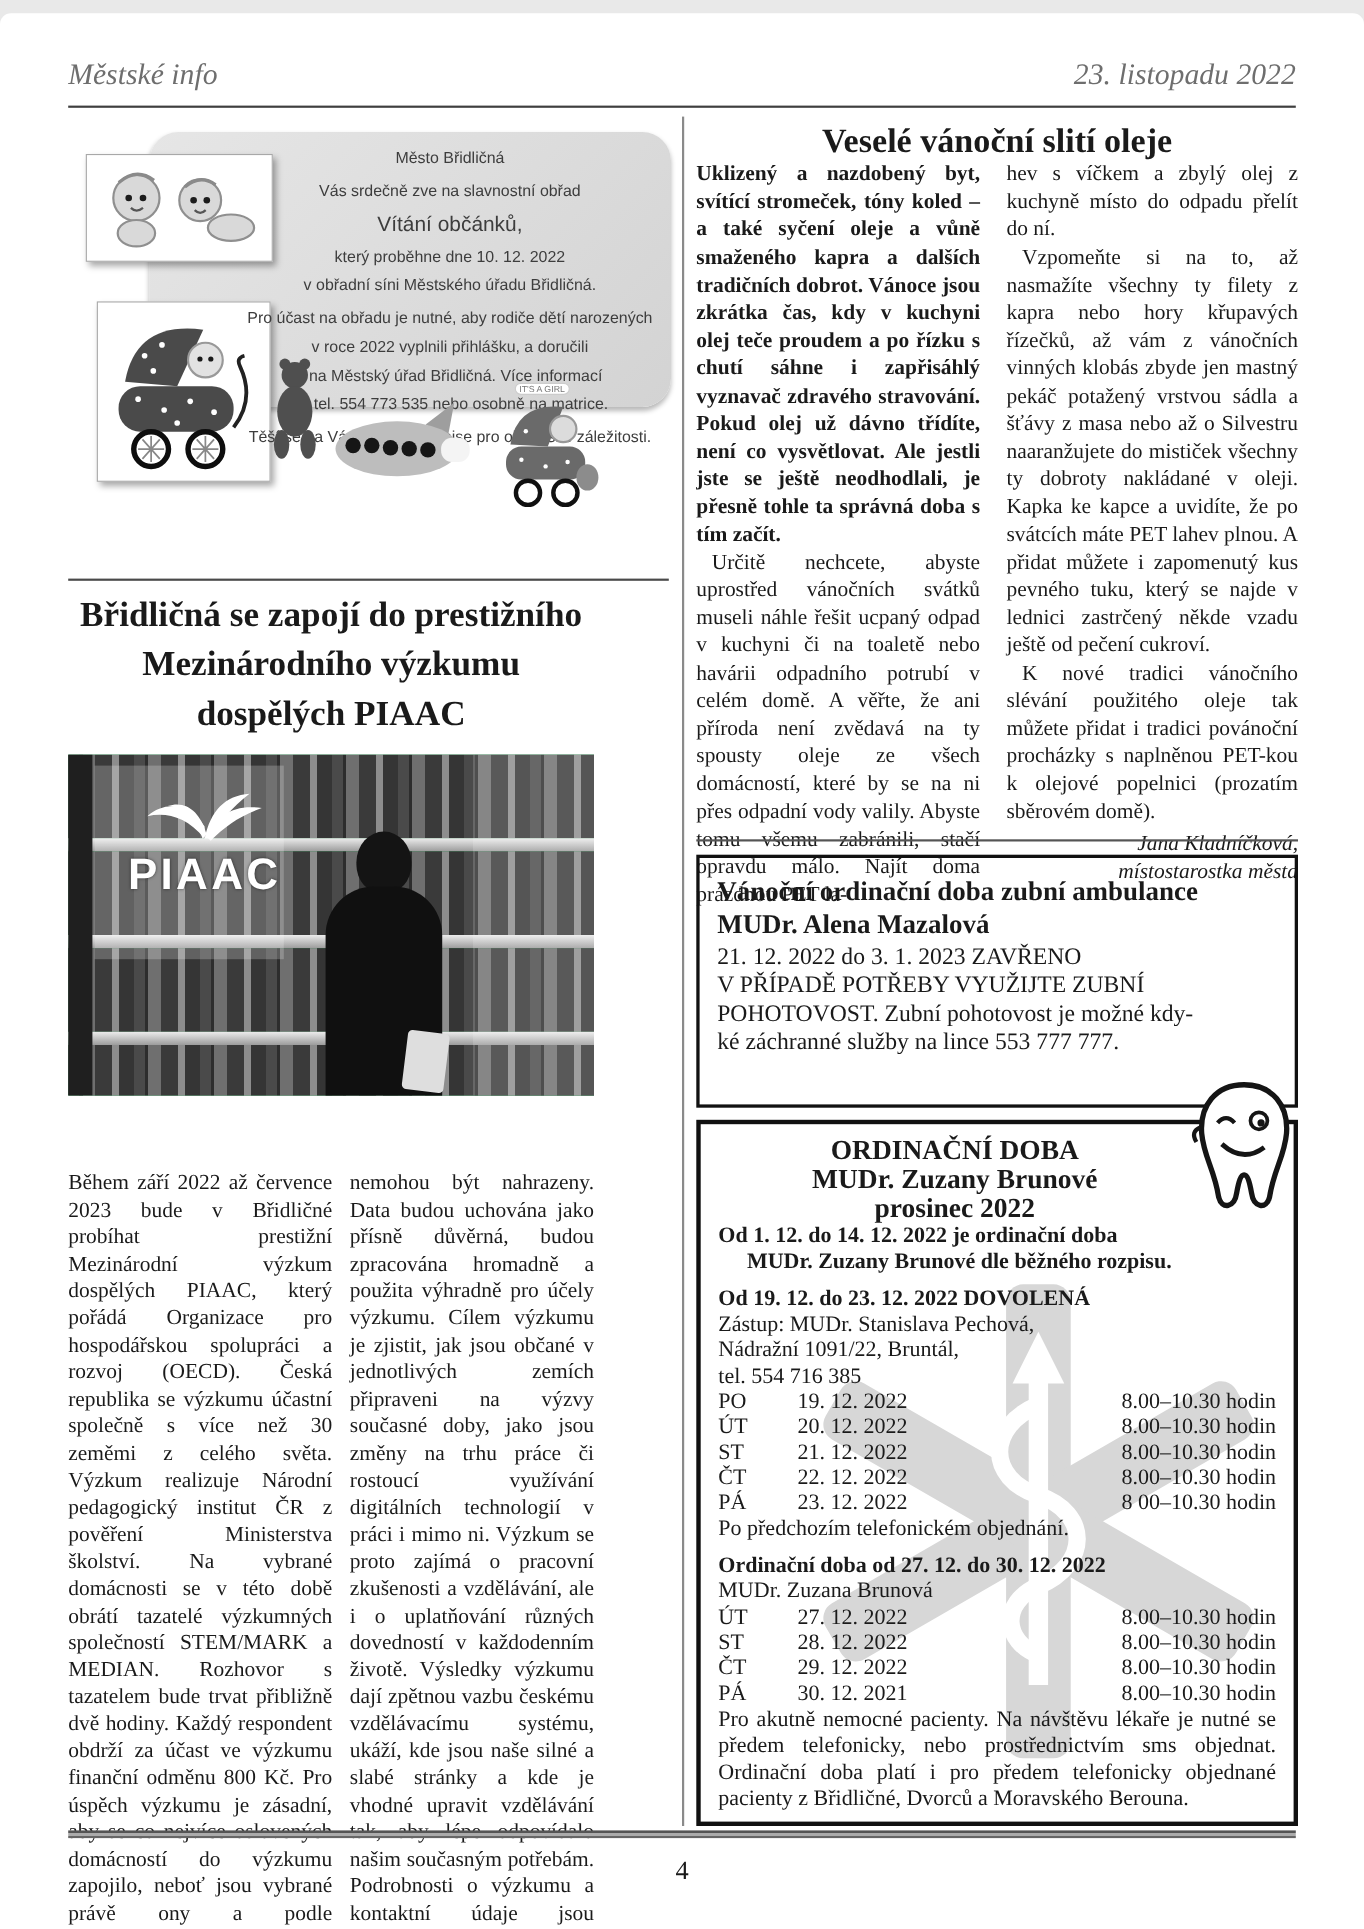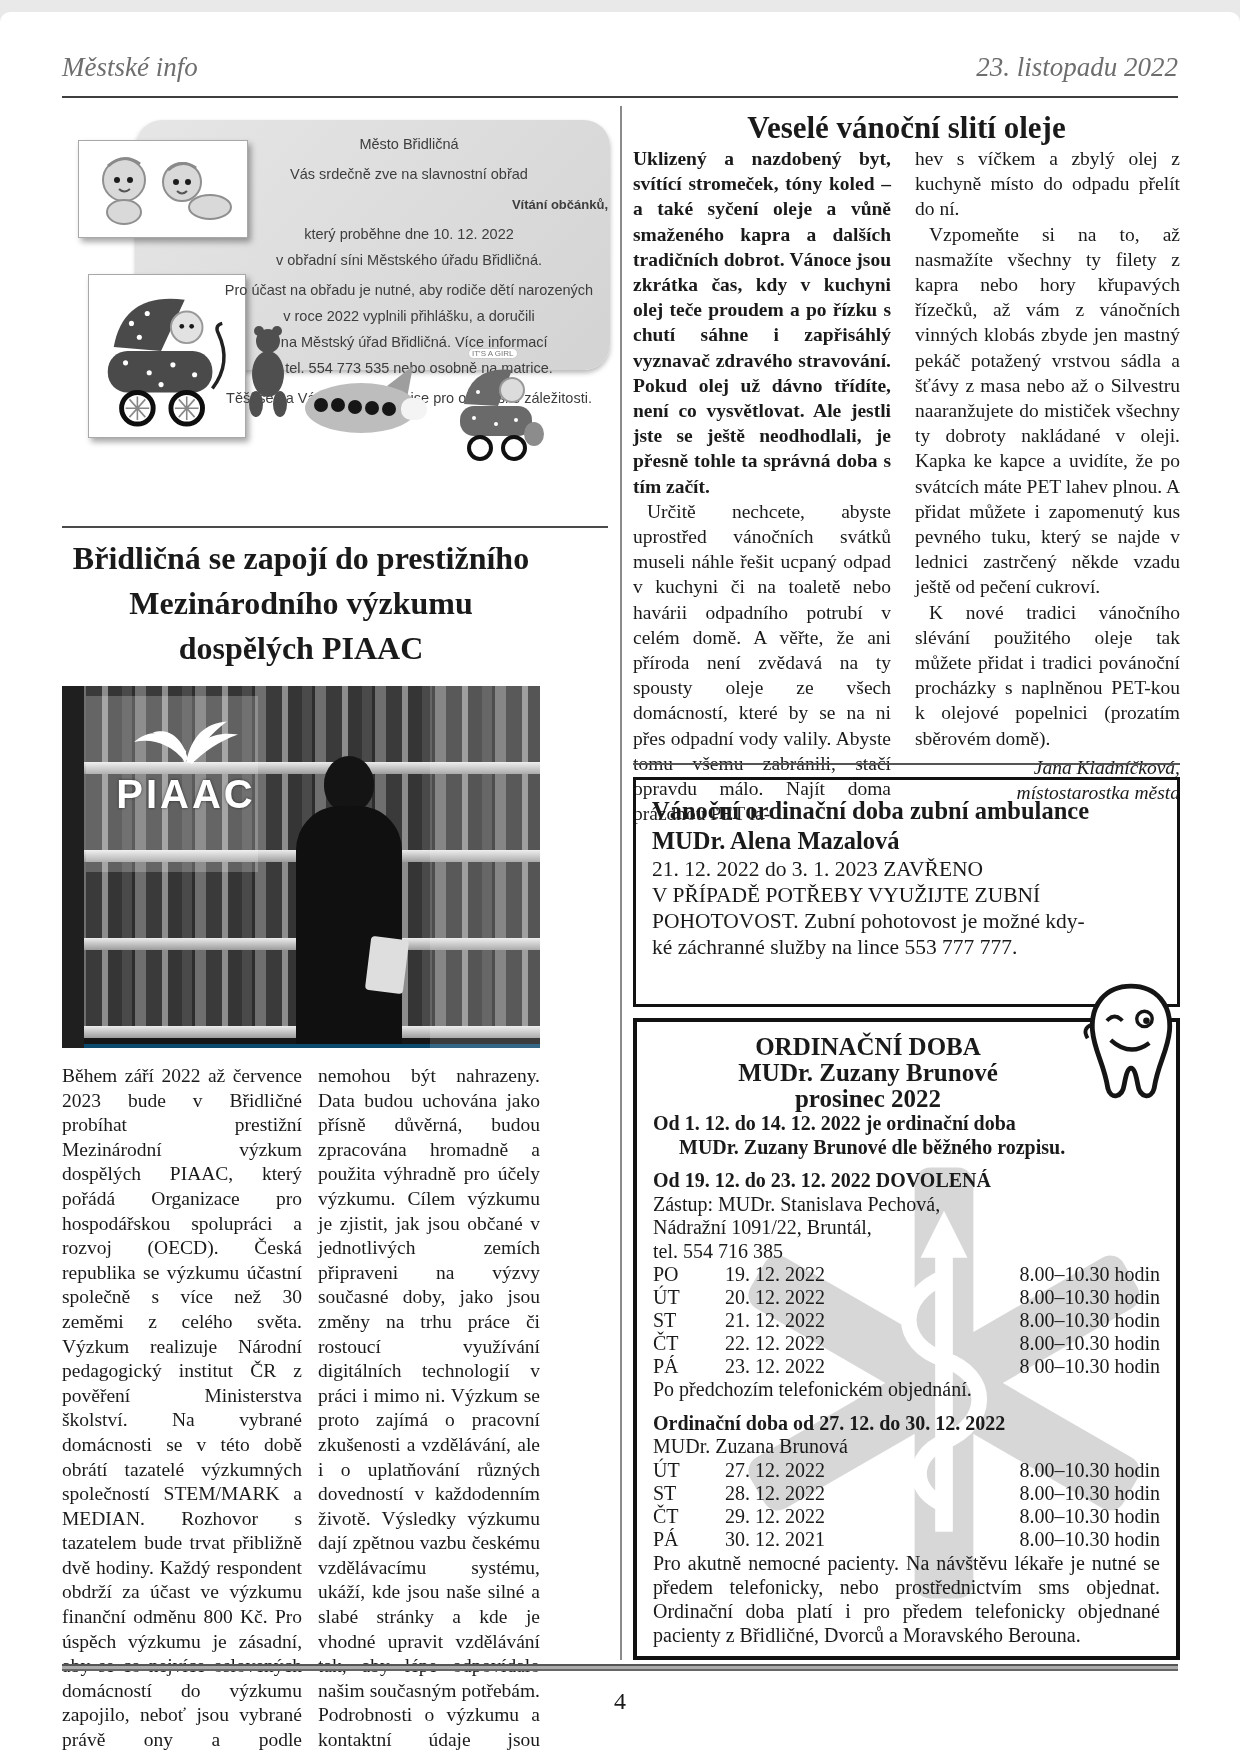--- a/index.html
+++ b/index.html
@@ -12,35 +12,35 @@
   .hdr-rule{left:62px;top:84px;width:1116px;height:2px;background:#3f3f3f;}
 
   
   .flyer{left:62px;top:94px;width:548px;height:368px;}
   .flyer-card{position:absolute;left:74px;top:14px;width:474px;height:250px;border-radius:26px;
               background:linear-gradient(135deg,#e6e6e6,#d3d3d3);box-shadow:0 3px 5px rgba(0,0,0,.28);}
   .flyer-text{position:absolute;left:148px;top:28px;width:398px;text-align:center;
               font-family:"Liberation Sans","DejaVu Sans",sans-serif;color:#3d3d3d;font-size:14.5px;line-height:21px;}
   .fl{margin-bottom:5px;}
   .fl.sp{margin-top:9px;}
-  .fl.title{font-weight:bold;font-size:13px;margin:9px 0 9px;text-align:right;}
+  .fl.title{font-weight:normal;font-size:19px;margin:9px 0 9px;}
   .pframe{position:absolute;background:#fff;border:1px solid #a8a8a8;box-shadow:3px 4px 6px rgba(0,0,0,.35);padding:3px;}
   .badge{position:absolute;font-family:"Liberation Sans",sans-serif;font-size:8px;color:#777;
          background:#fff;border:1px solid #ccc;border-radius:6px;padding:0 3px;white-space:nowrap;}
 
   
   .rule-left{left:62px;top:514px;width:546px;height:2px;background:#4a4a4a;}
   .divider-v{left:620px;top:94px;width:2px;height:1554px;background:#8a8a8a;}
   .rule-right{left:633px;top:751px;width:547px;height:2px;background:#555;}
 
   
   .piaac-head{left:62px;top:524px;width:478px;text-align:center;font-weight:bold;font-size:32px;line-height:45px;}
 
   
-  .photo{left:62px;top:674px;width:478px;height:362px;background:#0c4a6e;overflow:hidden;}
+  .photo{left:62px;top:674px;width:478px;height:310px;background:#15803d;overflow:hidden;}
   .srow{position:absolute;left:0;width:100%;height:76px;
         background:repeating-linear-gradient(90deg,#4a4a4a 0 10px,#2d2d2d 10px 13px,#6f6f6f 13px 24px,#3a3a3a 24px 40px,#8d8d8d 40px 46px,#353535 46px 60px);}
   .sboard{position:absolute;left:0;width:100%;height:12px;background:linear-gradient(#ececec,#9c9c9c);}
   .pbase{position:absolute;left:0;top:352px;width:100%;height:6px;background:#171717;}
   .pleft{position:absolute;left:0;top:0;width:22px;height:100%;background:#1f1f1f;}
   .plight{position:absolute;right:0;top:0;width:110px;height:100%;background:rgba(255,255,255,.16);}
   .lpatch{position:absolute;left:24px;top:10px;width:172px;height:176px;background:rgba(255,255,255,.22);}
   .head-sil{position:absolute;left:262px;top:70px;width:50px;height:56px;border-radius:50% 50% 46% 46%;background:#141414;}
   .body-sil{position:absolute;left:234px;top:120px;width:106px;height:238px;border-radius:44px 44px 0 0;background:#101010;}
   .bag-sil{position:absolute;left:306px;top:252px;width:38px;height:54px;background:#dedede;transform:rotate(7deg);border-radius:4px;}

